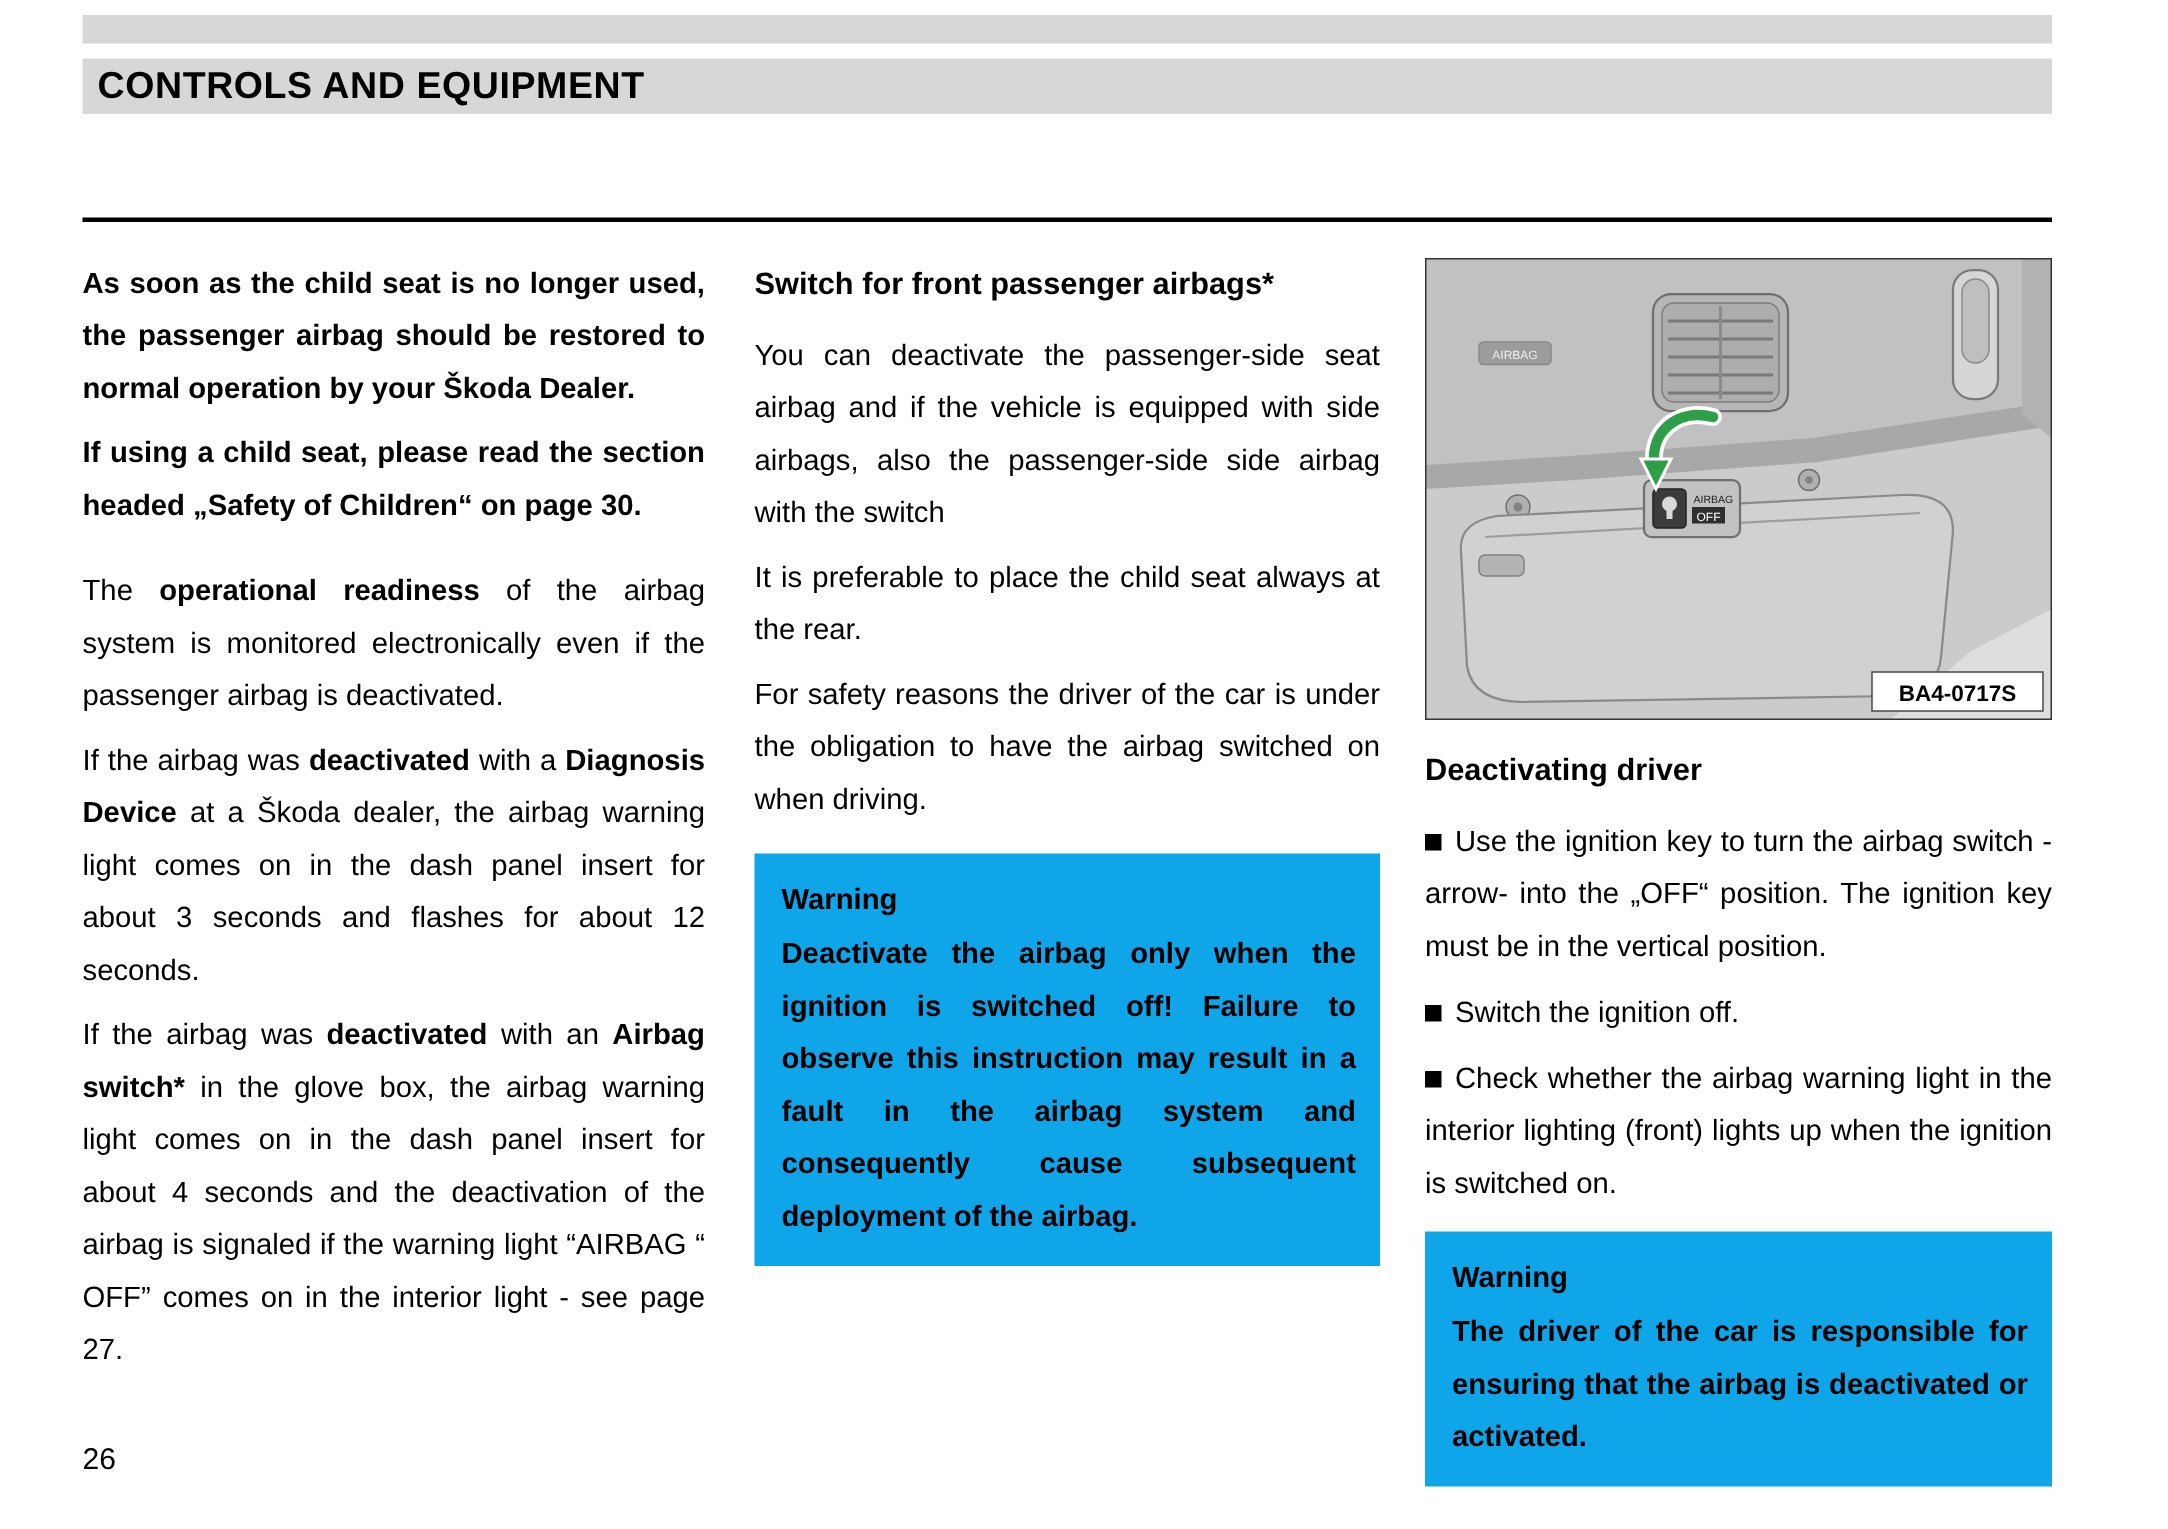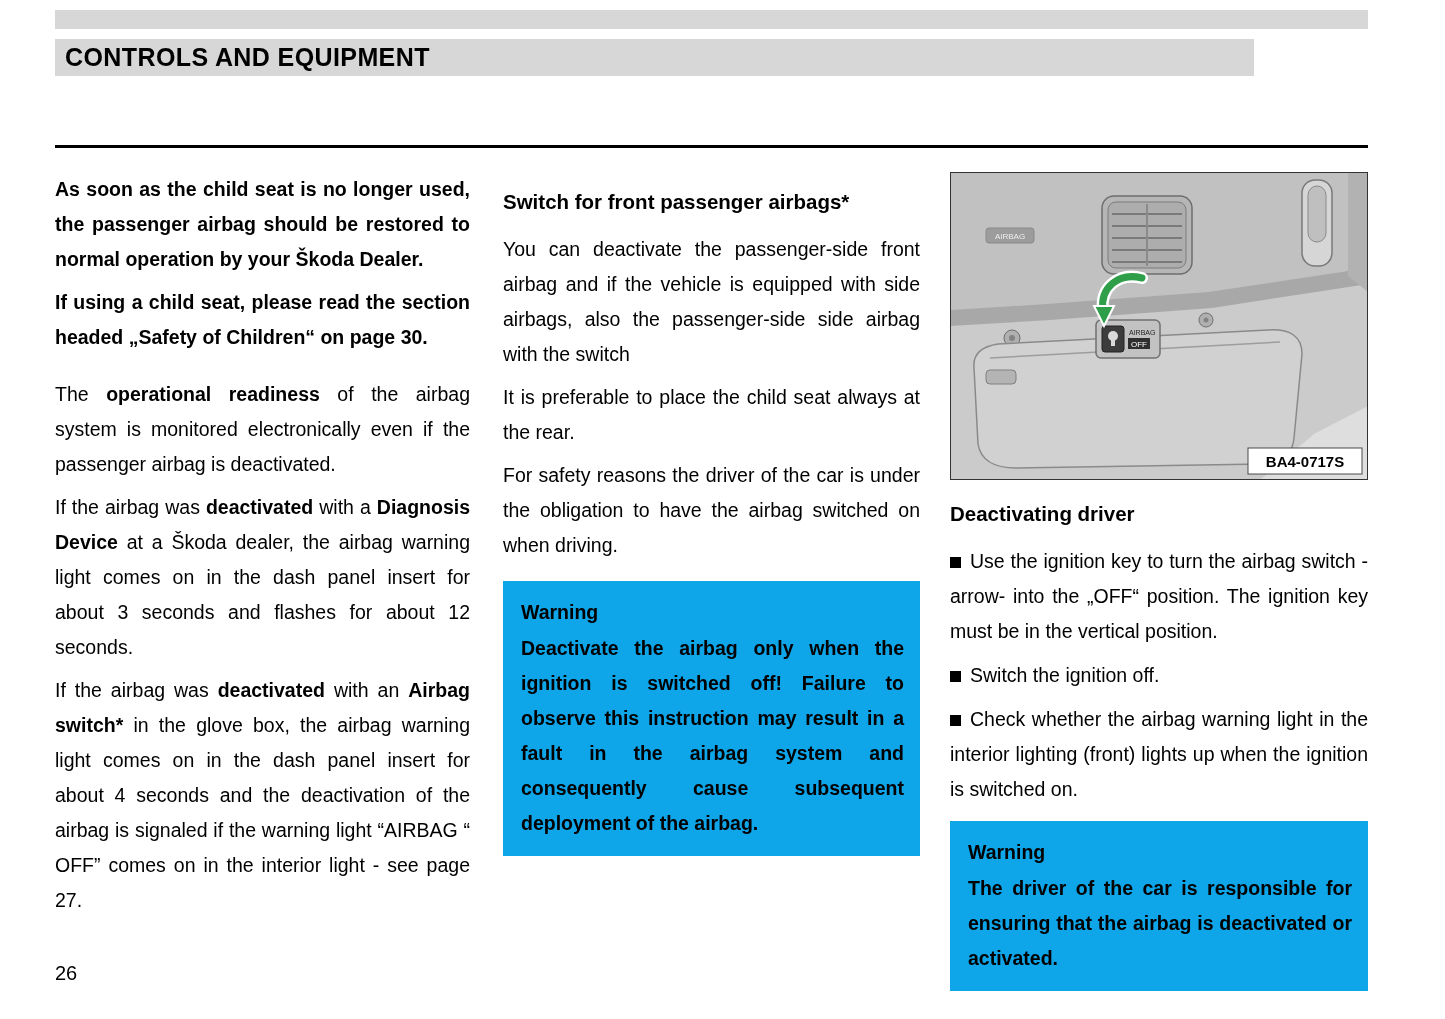--- a/index.html
+++ b/index.html
@@ -2,31 +2,31 @@
 <html><head>
 <meta charset="utf-8">
 <style>
   html,body{margin:0;padding:0;}
   body{
     width:1445px;height:1019px;background:#ffffff;position:relative;
     font-family:"Liberation Sans","DejaVu Sans",sans-serif;color:#000;
     overflow:hidden;
   }
   .top-strip{position:absolute;left:55px;top:10px;width:1313px;height:19px;background:#d7d7d7;}
-  .header-bar{position:absolute;left:55px;top:39px;width:1199px;height:37px;background:#d7d7d7;display:flex;align-items:center;}
+  .header-bar{position:absolute;left:55px;top:39px;width:1313px;height:37px;background:#d7d7d7;display:flex;align-items:center;}
   .header-bar .title{font-size:25px;font-weight:bold;margin-left:10px;letter-spacing:.4px;}
   .rule{position:absolute;left:55px;top:145px;width:1313px;height:3px;background:#000;}
   .col{position:absolute;top:172px;font-size:19.5px;line-height:35px;text-align:justify;}
   .col1{left:55px;width:415px;}
   .col2{left:503px;width:417px;}
   .col3{left:950px;width:418px;}
   p{margin:0 0 8px 0;}
   .b{font-weight:bold;}
   .gap-after{margin-bottom:22px;}
-  h2{font-size:20.5px;font-weight:bold;margin:12px 0 13px 0;text-align:left;}
+  h2{font-size:20.5px;font-weight:bold;margin:0 0 13px 0;text-align:left;}
   .warnbox{background:#0ea5e9;padding:14px 16px 15px 18px;font-weight:bold;}
   .warnbox .wtitle{margin:0 0 1px 0;}
   .warnbox .wbody{margin:0;}
   .col2 .warnbox{margin-top:18px;}
   .col3 .warnbox{margin-top:14px;}
   .figure{width:471px;height:308px;margin:0 0 16px 0;}
   .figure svg{display:block;}
   .bullet{margin:0 0 9px 0;}
   .sq{display:inline-block;width:11px;height:11px;background:#000;margin-right:9px;vertical-align:baseline;}
   .pageno{position:absolute;left:55px;top:962px;font-size:20px;}
@@ -45,21 +45,21 @@
 <div class="col col1">
   <p class="b">As soon as the child seat is no longer used, the passenger airbag should be restored to normal operation by your Škoda Dealer.</p>
   <p class="b gap-after">If using a child seat, please read the section headed „Safety of Children“ on page 30.</p>
   <p><span>The </span><span class="b">operational readiness</span><span> of the airbag system is monitored electronically even if the passenger airbag is deactivated.</span></p>
   <p><span>If the airbag was </span><span class="b">deactivated</span><span> with a </span><span class="b">Diagnosis Device</span><span> at a Škoda dealer, the airbag warning light comes on in the dash panel insert for about 3 seconds and flashes for about 12 seconds.</span></p>
   <p><span>If the airbag was </span><span class="b">deactivated</span><span> with an </span><span class="b">Airbag switch*</span><span> in the glove box, the airbag warning light comes on in the dash panel insert for about 4 seconds and the deactivation of the airbag is signaled if the warning light “AIRBAG “ OFF” comes on in the interior light - see page 27.</span></p>
 </div>
 
 <div class="col col2">
   <h2>Switch for front passenger airbags*</h2>
-  <p>You can deactivate the passenger-side front airbag and if the vehicle is equipped with side airbags, also the passenger-side side airbag with the switch</p>
+  <p>You can deactivate the passenger-side seat airbag and if the vehicle is equipped with side airbags, also the passenger-side side airbag with the switch</p>
   <p>It is preferable to place the child seat always at the rear.</p>
   <p>For safety reasons the driver of the car is under the obligation to have the airbag switched on when driving.</p>
   <div class="warnbox">
     <p class="wtitle">Warning</p>
     <p class="wbody">Deactivate the airbag only when the ignition is switched off! Failure to observe this instruction may result in a fault in the airbag system and consequently cause subsequent deployment of the airbag.</p>
   </div>
 </div>
 
 <div class="col col3">
   <div class="figure">

